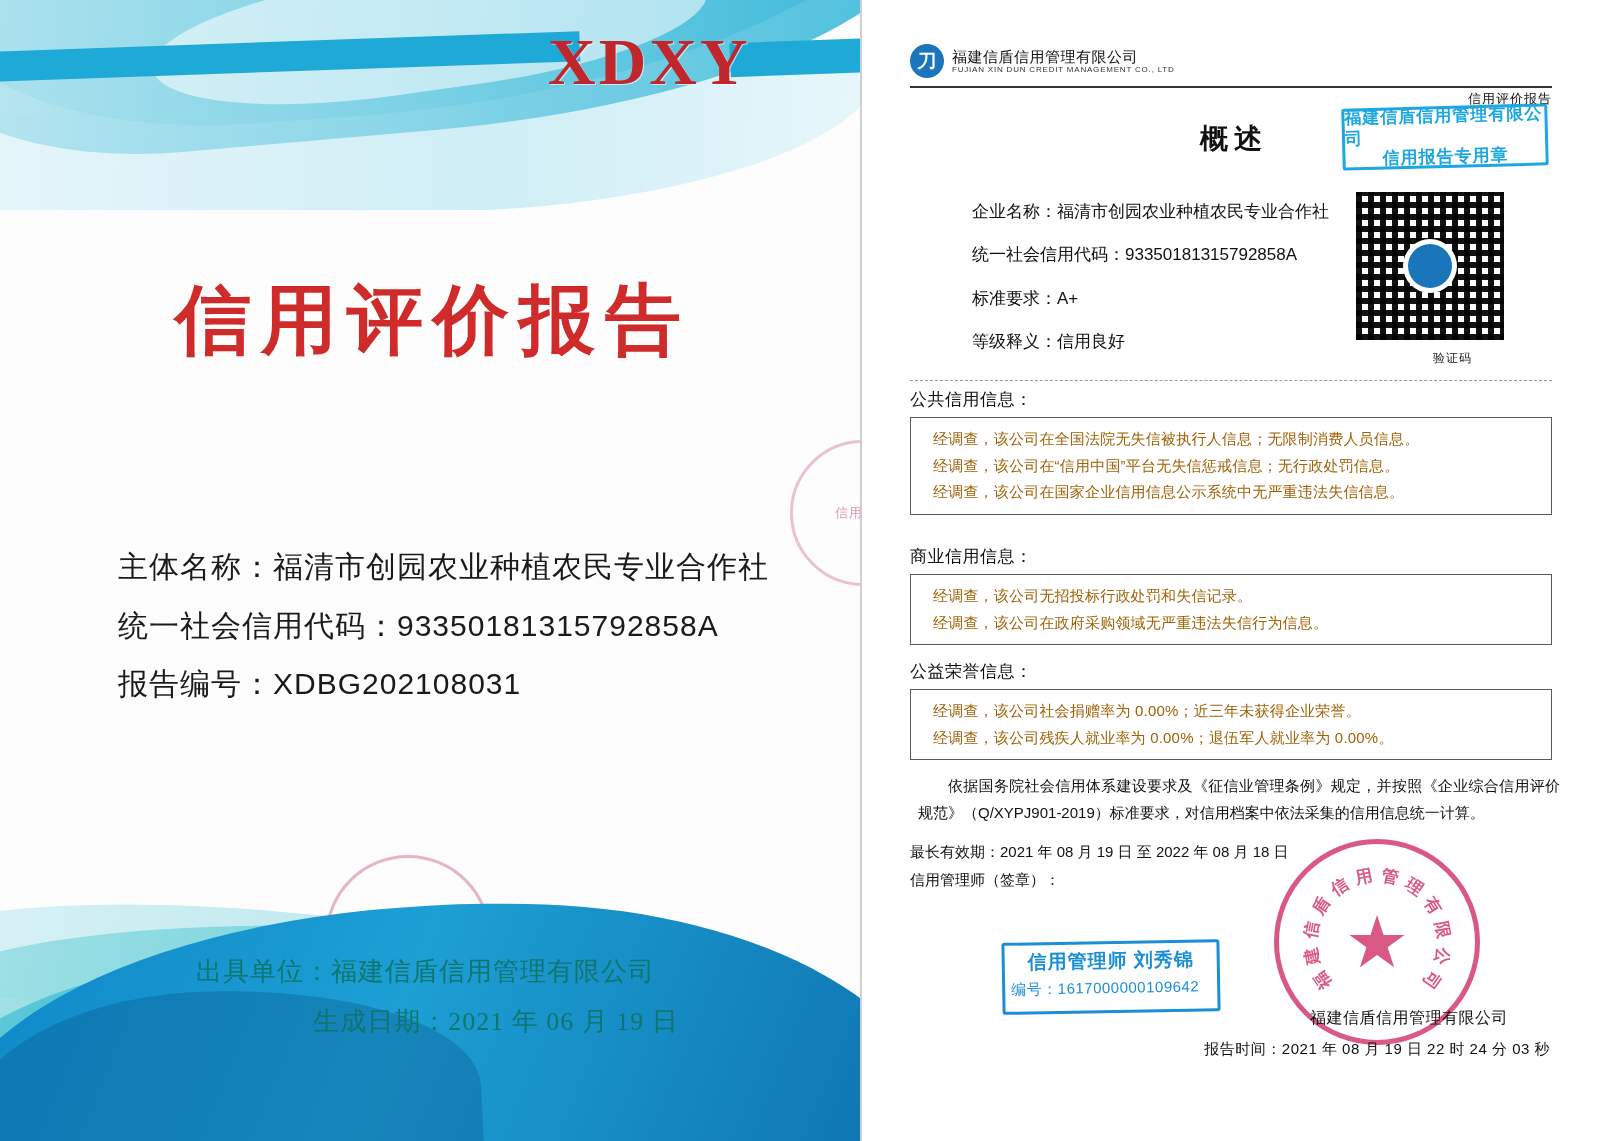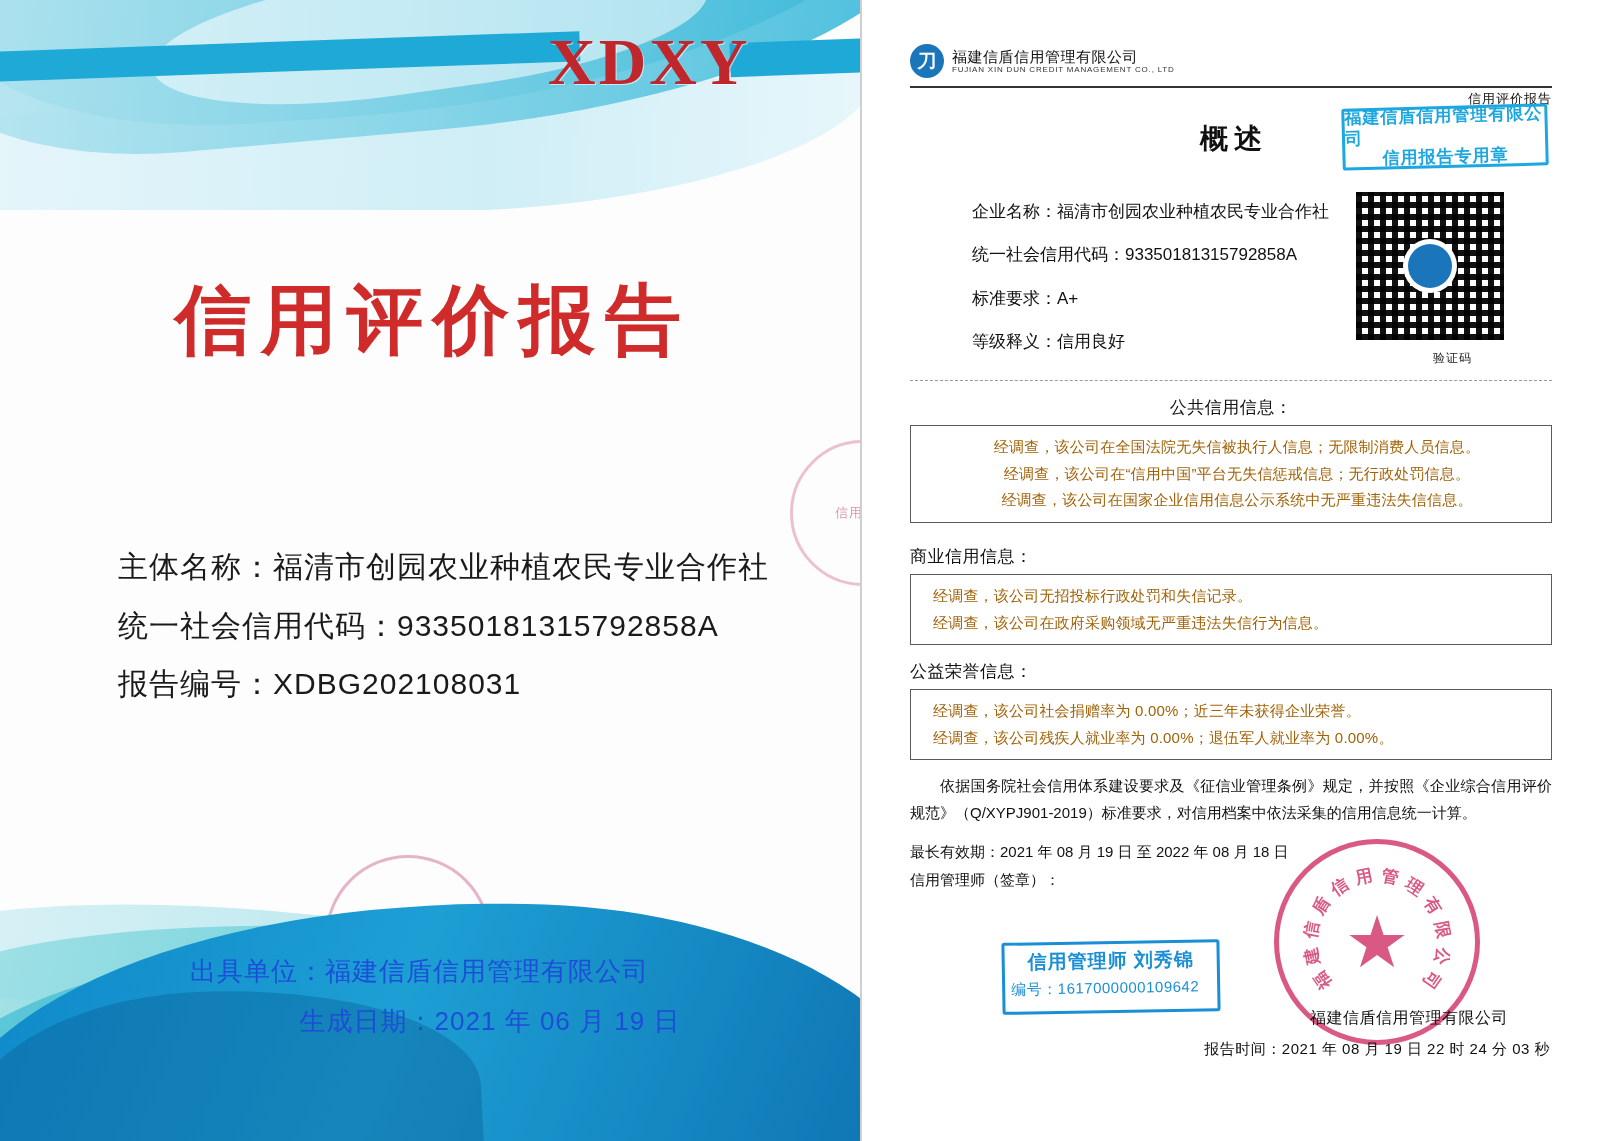--- a/index.html
+++ b/index.html
@@ -24,21 +24,21 @@
   .bot-deco{position:absolute;left:0;bottom:0;width:860px;height:330px;overflow:hidden;}
   .bb1{position:absolute;left:-60px;bottom:-60px;width:1000px;height:300px;background:linear-gradient(110deg,#0d86c8 0%,#1d9fd4 45%,#0c6fae 100%);border-radius:60% 40% 0 0/90% 70% 0 0;transform:rotate(2deg);}
   .bb2{position:absolute;left:-80px;bottom:-40px;width:1020px;height:240px;background:linear-gradient(110deg,#5ec8d8 0%,#2fb6d2 55%,#1385bf 100%);border-radius:55% 45% 0 0/85% 65% 0 0;transform:rotate(3deg);opacity:.92;}
   .bb3{position:absolute;left:-100px;bottom:60px;width:1060px;height:150px;background:linear-gradient(100deg,#9fe0e4 0%,#63cdd9 50%,#2fa9cd 100%);border-radius:50% 50% 0 0/80% 60% 0 0;transform:rotate(4deg);opacity:.85;}
   .bb4{position:absolute;left:-120px;bottom:120px;width:780px;height:110px;background:linear-gradient(100deg,#d6f1f5 0%,#a9e2ea 70%,#d8f2f6 100%);border-radius:50% 50% 0 0/75% 55% 0 0;transform:rotate(5deg);opacity:.8;}
   .bb5{position:absolute;left:-40px;bottom:-20px;width:520px;height:170px;background:rgba(10,86,140,.35);border-radius:50% 60% 0 0/85% 70% 0 0;transform:rotate(-3deg);}
 
   .cover-title{position:absolute;left:175px;top:270px;width:560px;font-family:"Liberation Serif",serif;font-size:76px;font-weight:bold;color:#cf2b2b;letter-spacing:10px;white-space:nowrap;}
   .cover-fields{position:absolute;left:118px;top:538px;width:700px;color:#1a1a1a;}
   .cover-fields .row{font-size:30px;line-height:1.95;letter-spacing:1px;white-space:nowrap;}
-  .cover-foot{position:absolute;left:190px;bottom:95px;width:600px;text-align:left;color:#1d4ed8;}
+  .cover-foot{position:absolute;left:196px;bottom:95px;width:600px;text-align:left;color:#0f766e;font-family:Liberation Serif, serif;}
   .cover-foot .row{font-size:26px;line-height:1.9;letter-spacing:1px;}
   .cover-foot .row.c{text-align:center;}
 
   
   .stamp-ghost{position:absolute;border:3px solid rgba(214,120,150,.45);border-radius:50%;color:rgba(198,80,120,.5);display:flex;align-items:center;justify-content:center;}
   .ghost1{left:790px;top:440px;width:140px;height:140px;}
   .ghost2{left:325px;top:855px;width:160px;height:160px;border-color:rgba(206,110,145,.5);}
   .star-ghost{font-size:54px;color:rgba(200,90,125,.55);line-height:1;}
   .ghost-text{position:absolute;font-size:13px;color:rgba(195,80,120,.6);letter-spacing:1px;}
 
@@ -170,21 +170,21 @@
 
     <div class="fields">
       <div class="f">企业名称：福清市创园农业种植农民专业合作社</div>
       <div class="f">统一社会信用代码：93350181315792858A</div>
       <div class="f">标准要求：A+</div>
       <div class="f">等级释义：信用良好</div>
     </div>
 
     <div class="dashed"></div>
 
-    <div class="sec" style="top:396px;text-align:center;">
+    <div class="sec" style="top:388px;">
       <div class="sec-title">公共信用信息：</div>
       <div class="box">
         <p>经调查，该公司在全国法院无失信被执行人信息；无限制消费人员信息。</p>
         <p>经调查，该公司在“信用中国”平台无失信惩戒信息；无行政处罚信息。</p>
         <p>经调查，该公司在国家企业信用信息公示系统中无严重违法失信信息。</p>
       </div>
     </div>
 
     <div class="sec" style="top:545px;">
       <div class="sec-title">商业信用信息：</div>
@@ -195,21 +195,21 @@
     </div>
 
     <div class="sec" style="top:660px;">
       <div class="sec-title">公益荣誉信息：</div>
       <div class="box">
         <p>经调查，该公司社会捐赠率为 0.00%；近三年未获得企业荣誉。</p>
         <p>经调查，该公司残疾人就业率为 0.00%；退伍军人就业率为 0.00%。</p>
       </div>
     </div>
 
-    <div class="para" style="top:772px;">
+    <div class="para" style="top:772px;margin-left:8px;">
       <span class="ind">依据国务院社会信用体系建设要求及《征信业管理条例》规定，并按照《企业综合信用评价规范》（Q/XYPJ901-2019）标准要求，对信用档案中依法采集的信用信息统一计算。</span>
     </div>
 
     <div class="valid" style="top:838px;">最长有效期：2021 年 08 月 19 日 至 2022 年 08 月 18 日</div>
     <div class="valid" style="top:866px;">信用管理师（签章）：</div>
 
     <div class="sig-stamp">
       <div class="l1">信用管理师 刘秀锦</div>
       <div class="l2">编号：1617000000109642</div>
     </div>

